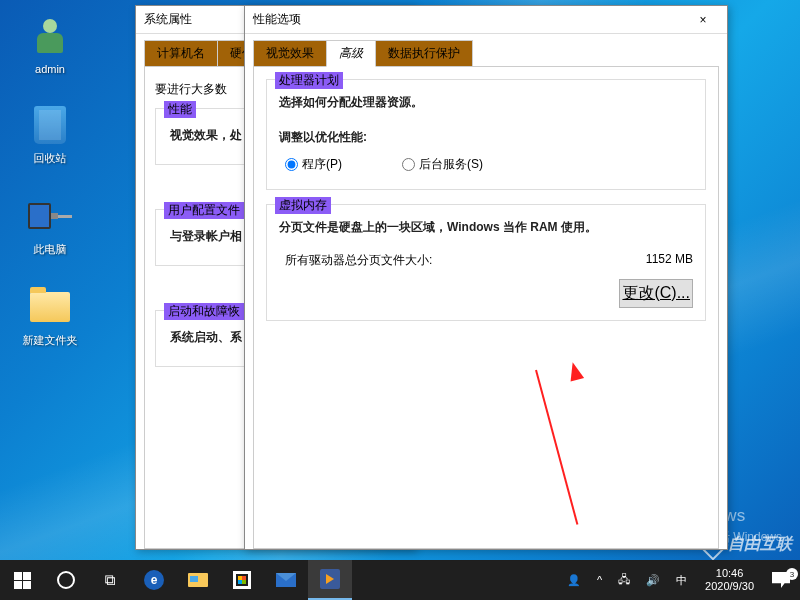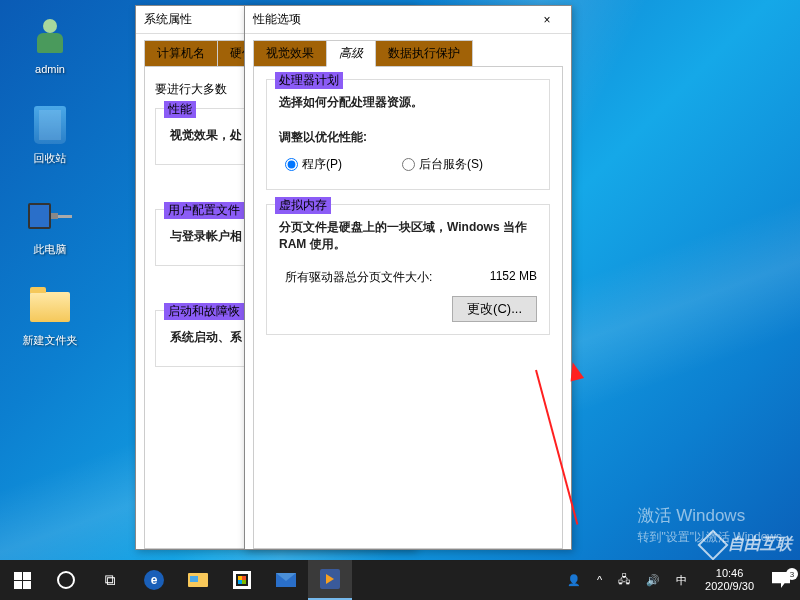--- a/index.html
+++ b/index.html
@@ -18,35 +18,35 @@
 .pc-glyph .monitor { width: 38px; height: 26px; background: #2a6fc9; border: 2px solid #333; border-radius: 2px; position: relative; }
 .pc-glyph .stand { width: 12px; height: 6px; background: #888; margin: 0 auto; }
 .pc-glyph .base { width: 24px; height: 3px; background: #aaa; margin: 0 auto; }
 .bin-glyph { width: 32px; height: 38px; background: linear-gradient(#4aa8e8, #2a7fc8); border-radius: 3px 3px 5px 5px; position: relative; }
 .bin-glyph::before { content: ""; position: absolute; top: 4px; left: 5px; right: 5px; bottom: 4px; background: rgba(255,255,255,.15); }
 .folder-glyph { width: 40px; height: 30px; background: linear-gradient(#ffe9a8, #f5c85a); border-radius: 2px; position: relative; }
 .folder-glyph::before { content: ""; position: absolute; top: -5px; left: 0; width: 16px; height: 6px; background: #f5c85a; border-radius: 2px 2px 0 0; }
 
 .win { position: absolute; background: #fff; border: 1px solid #888; box-shadow: 2px 2px 8px rgba(0,0,0,.25); }
 .win-sys { left: 135px; top: 5px; width: 280px; height: 545px; }
-.win-perf { left: 244px; top: 5px; width: 328px; height: 545px; z-index: 10; }
+.win-perf { left: 244px; top: 5px; width: 484px; height: 545px; z-index: 10; }
 .titlebar { height: 28px; display: flex; align-items: center; padding: 0 8px; font-size: 12px; border-bottom: 1px solid #ddd; justify-content: space-between; }
 .titlebar .close { width: 32px; height: 20px; display: flex; align-items: center; justify-content: center; font-size: 12px; cursor: pointer; }
 .tabs { display: flex; padding: 6px 8px 0 8px; font-size: 12px; gap: 0; }
 .tab { padding: 4px 12px; border: 1px solid #ccc; border-bottom: none; background: #a16207; cursor: pointer; margin-right: -1px; }
 .tab.active { background: #fff; position: relative; z-index: 2; border-bottom: 1px solid #fff; margin-bottom: -1px; font-style: italic; }
 .tab-body { border: 1px solid #ccc; margin: 0 8px 8px 8px; padding: 12px; font-size: 12px; height: calc(100% - 60px); background: #fff; }
 .sys-body { padding: 14px 10px; font-size: 12px; }
 .group { border: 1px solid #ddd; padding: 10px 12px 12px; margin-bottom: 14px; position: relative; }
 .group-title { position: absolute; top: -8px; left: 8px; background: #8b5cf6; padding: 0 4px; font-size: 12px; }
 .group p { margin: 4px 0; color: #222; font-weight: bold; }
 .radio-row { display: flex; align-items: center; gap: 60px; margin: 10px 0 4px 6px; }
 .radio-row label { display: flex; align-items: center; gap: 4px; cursor: pointer; }
 .vm-row { display: flex; justify-content: space-between; margin: 16px 0 8px 6px; }
-.btn { padding: 3px 14px; font-size: 13px; background: #e1e1e1; border: 1px solid #adadad; cursor: pointer; }
+.btn { padding: 3px 2px; font-size: 16px; background: #e1e1e1; border: 1px solid #adadad; cursor: pointer; text-decoration: underline; }
 .btn-row { text-align: right; margin-top: 10px; }
 
 .activate { position: absolute; right: 18px; bottom: 54px; color: rgba(255,255,255,.55); text-align: left; }
 .activate .l1 { font-size: 17px; }
 .activate .l2 { font-size: 12px; margin-top: 2px; }
 
 .watermark { position: absolute; right: 8px; bottom: 44px; color: rgba(255,255,255,.7); font-size: 16px; font-style: italic; font-weight: 700; display: flex; align-items: flex-start; gap: 4px; }
 .watermark .wm-icon { width: 22px; height: 22px; border: 2px solid rgba(255,255,255,.7); transform: rotate(45deg); }
 
 .arrow { position: absolute; z-index: 50; pointer-events: none; }

